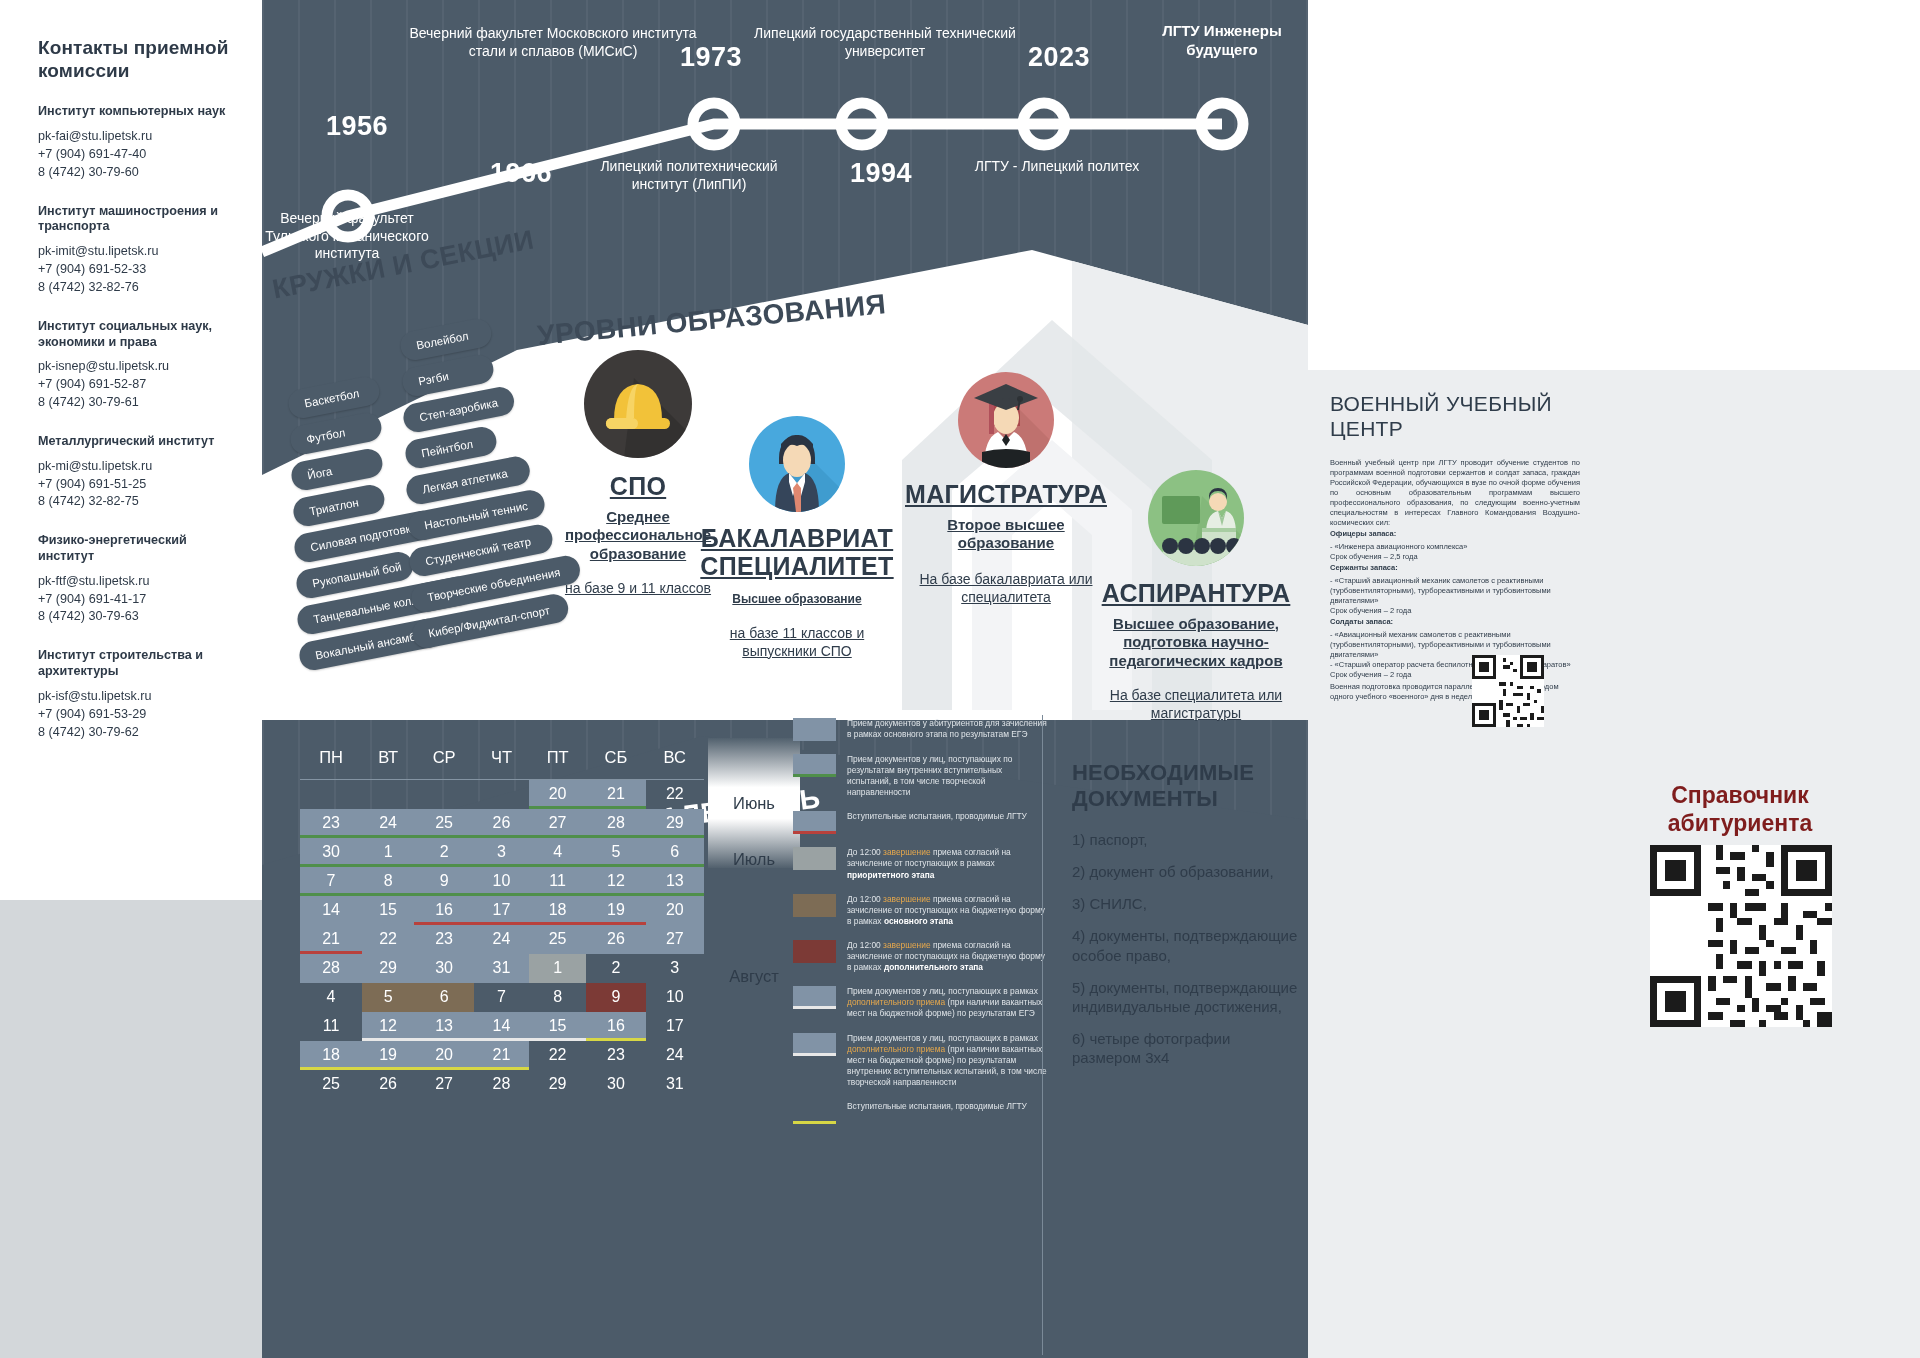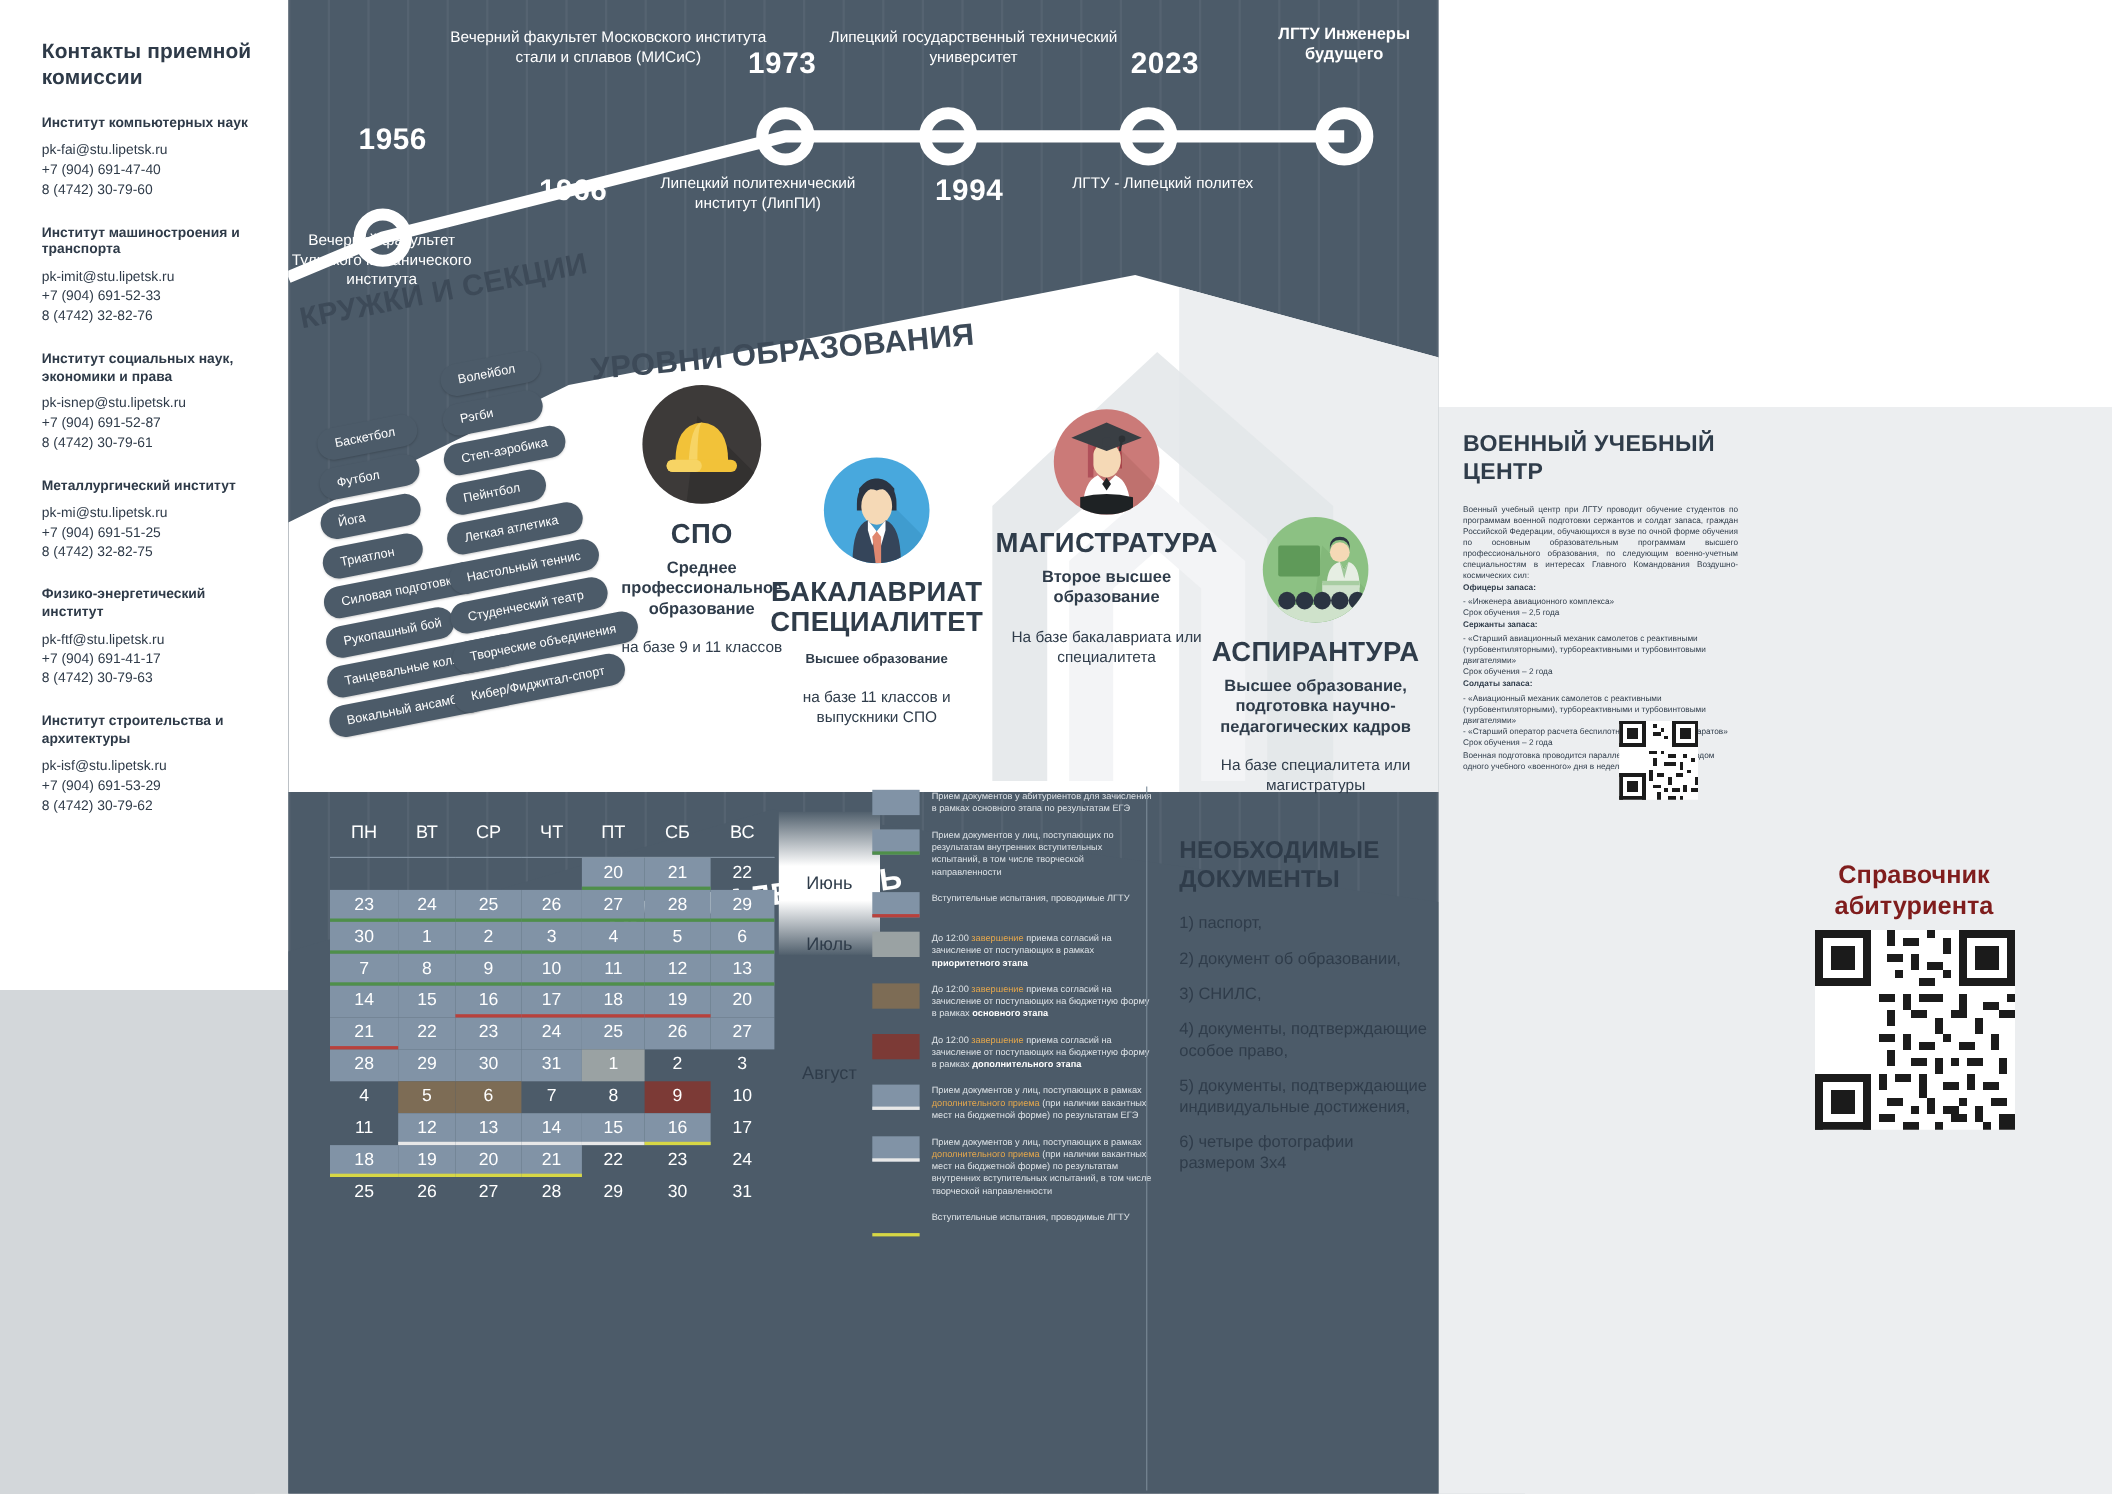--- a/index.html
+++ b/index.html
@@ -60,21 +60,21 @@
     white-space: nowrap; z-index: 6;
   }
   .pill {
     position: absolute; height: 29px; border-radius: 15px; background: #4c5b69;
     color: #fff; font-size: 11.5px; display: flex; align-items: center;
     padding-left: 16px; white-space: nowrap; transform: rotate(-11deg); transform-origin: 0 0;
     box-shadow: 0 1px 2px rgba(0,0,0,.18);
   }
 
   
-  .level { position: absolute; text-align: center; color: #2f3c4a; }
+  .level { position: absolute; text-align: center; color: #2f3c4a; text-decoration: underline; }
   .level .circ { border-radius: 50%; position: relative; overflow: hidden; margin: 0 auto; }
   .level .lv-title { font-weight: bold; letter-spacing: .3px; }
   .level .lv-sub { font-weight: bold; line-height: 1.22; }
   .level .lv-note { line-height: 1.28; }
   .sect-title {
     position: absolute; font-size: 28px; font-weight: bold; color: #3d4a58;
     letter-spacing: .4px; transform: rotate(-5.2deg); transform-origin: 0 0;
   }
 
   
@@ -116,21 +116,21 @@
   .legend-text b { color: #ffffff; }
   .legend-text .hl { color: #e6a84c; }
   .legend-divider { position: absolute; left: 1042px; top: 715px; width: 1px; height: 640px; background: #7b8a98; }
 
   
   .right-white { position: absolute; left: 1308px; top: 0; width: 612px; height: 370px; background: #fff; }
   .right-panel {
     position: absolute; left: 1308px; top: 370px; width: 612px; height: 988px; background: #eceef0;
   }
   .vuc { position: absolute; left: 1330px; top: 392px; width: 250px; color: #2f3c4a; }
-  .vuc h2 { font-size: 21px; font-weight: bold; line-height: 1.18; letter-spacing: .3px; }
+  .vuc h2 { font-size: 21px; font-weight: normal; line-height: 1.18; letter-spacing: .3px; }
   .vuc .body { font-size: 7.5px; line-height: 1.34; margin-top: 16px; text-align: justify; }
   .vuc .grp { margin-top: 1px; font-size: 7.5px; line-height: 1.34; }
   .vuc .grp .hdr { font-weight: bold; margin-bottom: 3px; }
   .qr1 { position: absolute; left: 1472px; top: 655px; width: 72px; height: 72px; }
   .qr2 { position: absolute; left: 1650px; top: 845px; width: 182px; height: 182px; }
   .spravochnik {
     position: absolute; left: 1630px; top: 782px; width: 220px; text-align: center;
     font-size: 23px; font-weight: bold; color: #7f1d1d; line-height: 1.2;
   }
   .docs { position: absolute; left: 1072px; top: 760px; width: 230px; color: #2f3c4a; }

